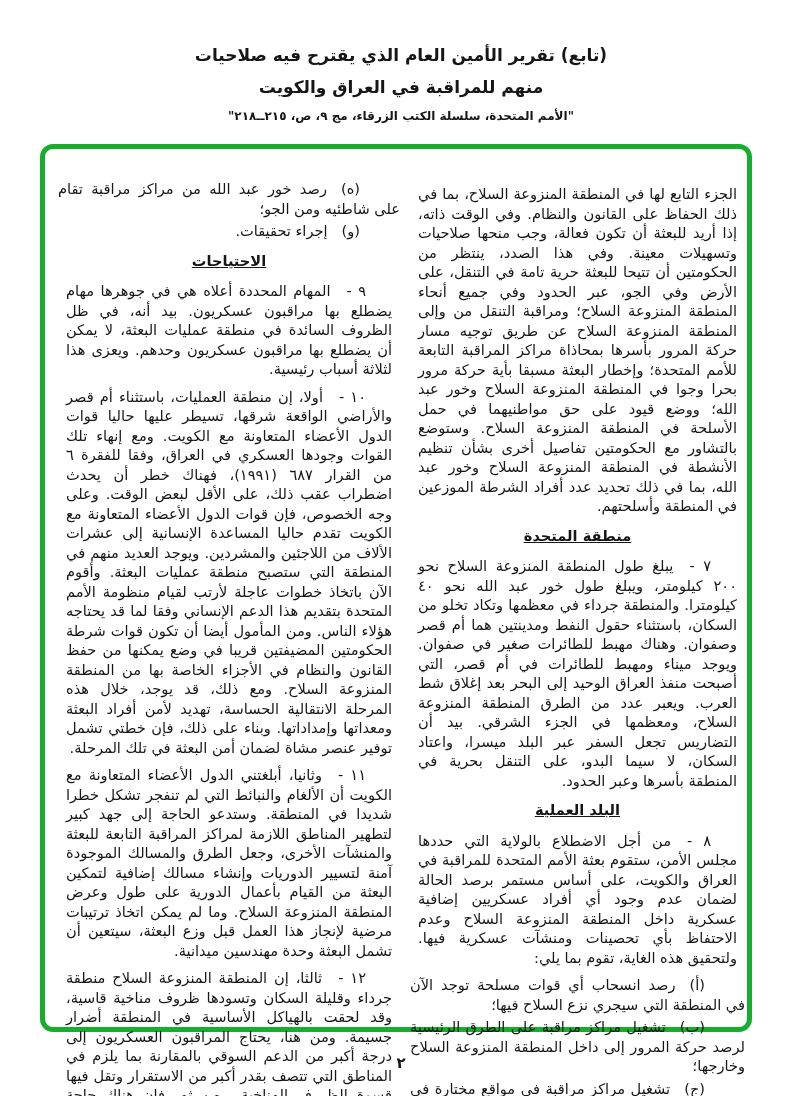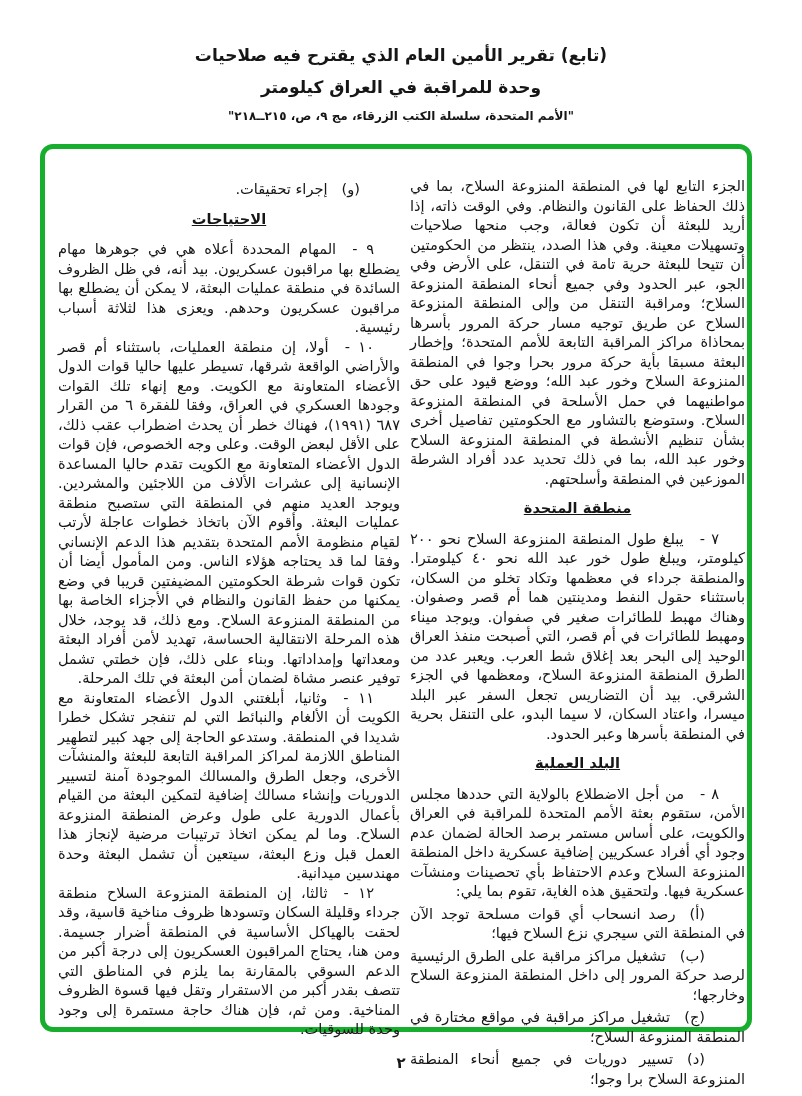--- a/index.html
+++ b/index.html
@@ -64,21 +64,21 @@
   .col {
     font-size: 14.6px;
     line-height: 19.5px;
     text-align: justify;
     direction: rtl;
   }
   .col-right { width: 335px; }
   .col-left  { width: 342px; }
 
   .para {
-    margin: 0;
+    margin: 8px;
     text-indent: 26px;
   }
   .para.cont { text-indent: 0; }
   .num { margin-left: 16px; }
 
   .item {
     margin: 3px 0 0 0;
     text-indent: 40px;
   }
   .item .label { margin-left: 14px; }
@@ -101,21 +101,21 @@
     text-align: center;
     font-size: 15px;
     font-weight: bold;
   }
 </style>
 </head>
 <body>
 
 <header class="doc-header">
   <p class="title-line">(تابع) تقرير الأمين العام الذي يقترح فيه صلاحيات</p>
-  <p class="title-line">وحدة للمراقبة في العراق كيلومتر</p>
+  <p class="title-line">منهم للمراقبة في العراق والكويت</p>
   <p class="source-line">"الأمم المتحدة، سلسلة الكتب الزرقاء، مج ٩، ص، ٢١٥ــ٢١٨"</p>
 </header>
 
 <div class="frame" style="border-color: rgb(23, 174, 46);"></div>
 
 <main class="columns">
 
   <section class="col col-right">
     <p class="para cont">الجزء التابع لها في المنطقة المنزوعة السلاح، بما في ذلك الحفاظ على القانون والنظام. وفي الوقت ذاته، إذا أريد للبعثة أن تكون فعالة، وجب منحها صلاحيات وتسهيلات معينة. وفي هذا الصدد، ينتظر من الحكومتين أن تتيحا للبعثة حرية تامة في التنقل، على الأرض وفي الجو، عبر الحدود وفي جميع أنحاء المنطقة المنزوعة السلاح؛ ومراقبة التنقل من وإلى المنطقة المنزوعة السلاح عن طريق توجيه مسار حركة المرور بأسرها بمحاذاة مراكز المراقبة التابعة للأمم المتحدة؛ وإخطار البعثة مسبقا بأية حركة مرور بحرا وجوا في المنطقة المنزوعة السلاح وخور عبد الله؛ ووضع قيود على حق مواطنيهما في حمل الأسلحة في المنطقة المنزوعة السلاح. وستوضع بالتشاور مع الحكومتين تفاصيل أخرى بشأن تنظيم الأنشطة في المنطقة المنزوعة السلاح وخور عبد الله، بما في ذلك تحديد عدد أفراد الشرطة الموزعين في المنطقة وأسلحتهم.</p>
 
@@ -127,20 +127,21 @@
 
     <p class="para"><span class="num">٨ -</span><span>من أجل الاضطلاع بالولاية التي حددها مجلس الأمن، ستقوم بعثة الأمم المتحدة للمراقبة في العراق والكويت، على أساس مستمر برصد الحالة لضمان عدم وجود أي أفراد عسكريين إضافية عسكرية داخل المنطقة المنزوعة السلاح وعدم الاحتفاظ بأي تحصينات ومنشآت عسكرية فيها. ولتحقيق هذه الغاية، تقوم بما يلي:</span></p>
 
     <p class="item"><span class="label">(أ)</span><span>رصد انسحاب أي قوات مسلحة توجد الآن في المنطقة التي سيجري نزع السلاح فيها؛</span></p>
     <p class="item"><span class="label">(ب)</span><span>تشغيل مراكز مراقبة على الطرق الرئيسية لرصد حركة المرور إلى داخل المنطقة المنزوعة السلاح وخارجها؛</span></p>
     <p class="item"><span class="label">(ج)</span><span>تشغيل مراكز مراقبة في مواقع مختارة في المنطقة المنزوعة السلاح؛</span></p>
     <p class="item"><span class="label">(د)</span><span>تسيير دوريات في جميع أنحاء المنطقة المنزوعة السلاح برا وجوا؛</span></p>
   </section>
 
   <section class="col col-left">
+    <p class="item"><span class="label">(ه)</span><span>رصد خور عبد الله من مراكز مراقبة تقام على شاطئيه ومن الجو؛</span></p>
     <p class="item"><span class="label">(و)</span><span>إجراء تحقيقات.</span></p>
 
     <h3 class="heading">الاحتياجات</h3>
 
     <p class="para"><span class="num">٩ -</span><span>المهام المحددة أعلاه هي في جوهرها مهام يضطلع بها مراقبون عسكريون. بيد أنه، في ظل الظروف السائدة في منطقة عمليات البعثة، لا يمكن أن يضطلع بها مراقبون عسكريون وحدهم. ويعزى هذا لثلاثة أسباب رئيسية.</span></p>
 
     <p class="para"><span class="num">١٠ -</span><span>أولا، إن منطقة العمليات، باستثناء أم قصر والأراضي الواقعة شرقها، تسيطر عليها حاليا قوات الدول الأعضاء المتعاونة مع الكويت. ومع إنهاء تلك القوات وجودها العسكري في العراق، وفقا للفقرة ٦ من القرار ٦٨٧ (١٩٩١)، فهناك خطر أن يحدث اضطراب عقب ذلك، على الأقل لبعض الوقت. وعلى وجه الخصوص، فإن قوات الدول الأعضاء المتعاونة مع الكويت تقدم حاليا المساعدة الإنسانية إلى عشرات الألاف من اللاجئين والمشردين. ويوجد العديد منهم في المنطقة التي ستصبح منطقة عمليات البعثة. وأقوم الآن باتخاذ خطوات عاجلة لأرتب لقيام منظومة الأمم المتحدة بتقديم هذا الدعم الإنساني وفقا لما قد يحتاجه هؤلاء الناس. ومن المأمول أيضا أن تكون قوات شرطة الحكومتين المضيفتين قريبا في وضع يمكنها من حفظ القانون والنظام في الأجزاء الخاصة بها من المنطقة المنزوعة السلاح. ومع ذلك، قد يوجد، خلال هذه المرحلة الانتقالية الحساسة، تهديد لأمن أفراد البعثة ومعداتها وإمداداتها. وبناء على ذلك، فإن خطتي تشمل توفير عنصر مشاة لضمان أمن البعثة في تلك المرحلة.</span></p>
 
     <p class="para"><span class="num">١١ -</span><span>وثانيا، أبلغتني الدول الأعضاء المتعاونة مع الكويت أن الألغام والنبائط التي لم تنفجر تشكل خطرا شديدا في المنطقة. وستدعو الحاجة إلى جهد كبير لتطهير المناطق اللازمة لمراكز المراقبة التابعة للبعثة والمنشآت الأخرى، وجعل الطرق والمسالك الموجودة آمنة لتسيير الدوريات وإنشاء مسالك إضافية لتمكين البعثة من القيام بأعمال الدورية على طول وعرض المنطقة المنزوعة السلاح. وما لم يمكن اتخاذ ترتيبات مرضية لإنجاز هذا العمل قبل وزع البعثة، سيتعين أن تشمل البعثة وحدة مهندسين ميدانية.</span></p>
 

